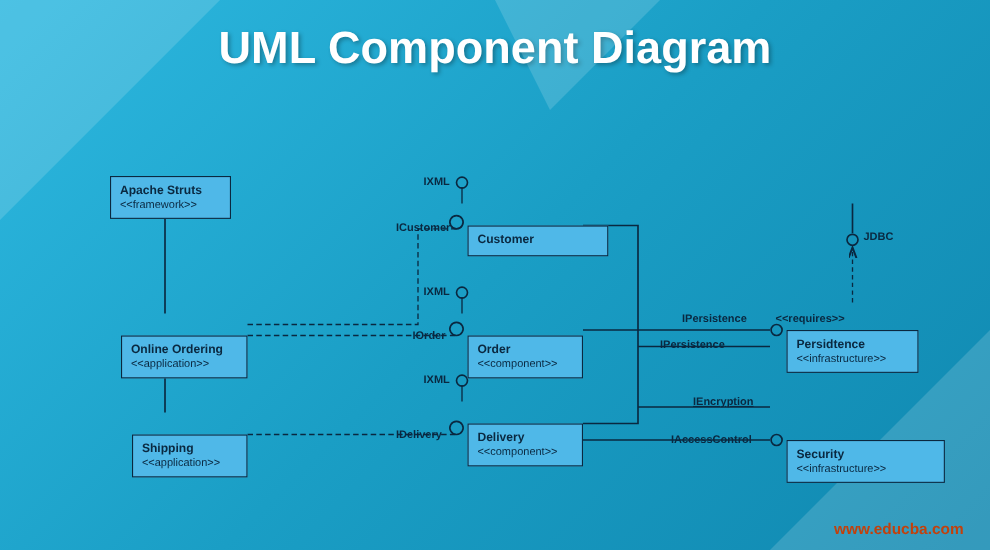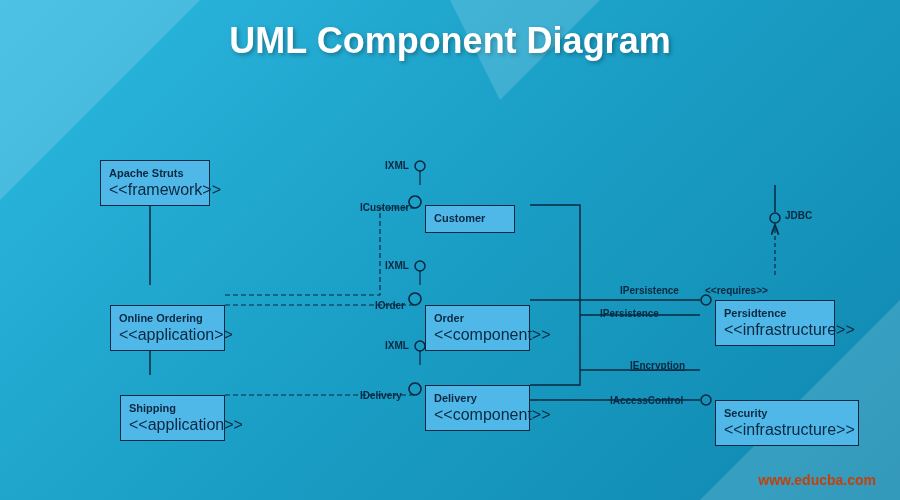--- a/index.html
+++ b/index.html
@@ -13,21 +13,21 @@
     }
     .triangles {
       position: absolute;
       top: 0; left: 0; width: 100%; height: 100%;
       opacity: 0.15;
       pointer-events: none;
     }
     .title {
       text-align: center;
       color: #fff;
-      font-size: 36px;
+      font-size: 41px;
       font-weight: bold;
       padding-top: 20px;
       text-shadow: 2px 2px 4px rgba(0,0,0,0.3);
     }
     .diagram {
       position: absolute;
       top: 90px;
       left: 0;
       width: 900px;
       height: 380px;
@@ -36,21 +36,21 @@
       position: absolute;
       background: #4fb8e8;
       border: 1.5px solid #0a2840;
       text-align: left;
       padding: 6px 8px;
       font-size: 11px;
       color: #0a2840;
       margin-top: 20px;
     }
     .box .name { font-weight: bold; display: block; margin-bottom: 2px; }
-    .box .stereo { font-size: 16px; display: block; }
+    .box .stereo { font-size: 10px; display: block; }
     .label {
       position: absolute;
       font-size: 10px;
       color: #0a2840;
       font-weight: bold;
     }
     .footer {
       position: absolute;
       bottom: 12px;
       right: 24px;
@@ -129,21 +129,21 @@
     <span class="stereo">&lt;&lt;framework&gt;&gt;</span>
   </div>
   <div class="box" style="left:110px; top:195px; width:115px;">
     <span class="name">Online Ordering</span>
     <span class="stereo">&lt;&lt;application&gt;&gt;</span>
   </div>
   <div class="box" style="left:120px; top:285px; width:105px;">
     <span class="name">Shipping</span>
     <span class="stereo">&lt;&lt;application&gt;&gt;</span>
   </div>
-  <div class="box" style="left:425px; top:95px; width:90px;">
+  <div class="box" style="left:425px; top:95px; width:128px;">
     <span class="name">Customer</span>
     <span class="stereo"></span>
   </div>
   <div class="box" style="left:425px; top:195px; width:105px;">
     <span class="name">Order</span>
     <span class="stereo">&lt;&lt;component&gt;&gt;</span>
   </div>
   <div class="box" style="left:425px; top:275px; width:105px;">
     <span class="name">Delivery</span>
     <span class="stereo">&lt;&lt;component&gt;&gt;</span>

